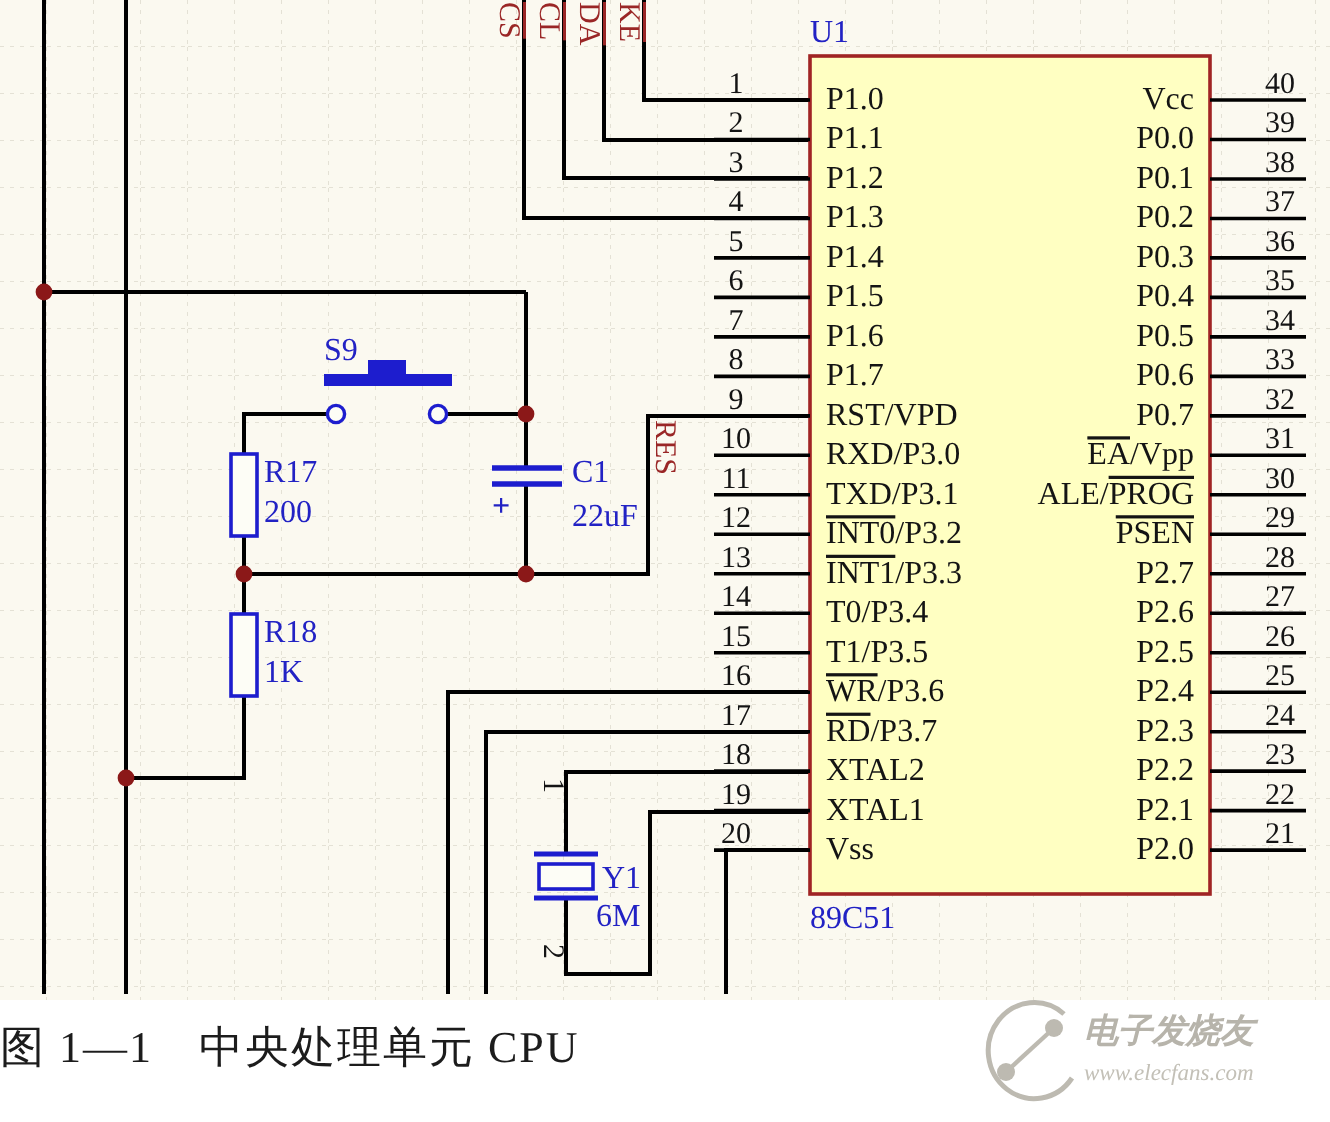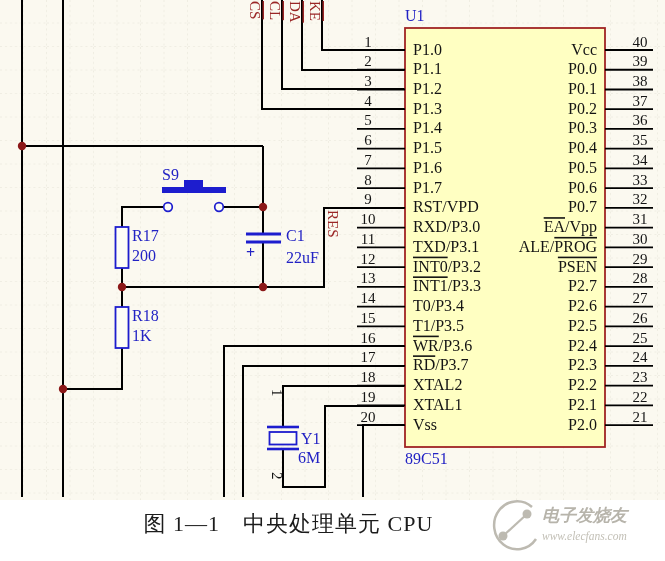--- a/index.html
+++ b/index.html
@@ -10,21 +10,21 @@
   .stub{stroke:#000000;stroke-width:1.8;fill:none;}
   .bluepart{stroke:#1d1dce;fill:#fdfdf6;}
   .bluefill{fill:#1d1dce;stroke:none;}
   .blueline{stroke:#1d1dce;fill:none;}
   .pname{font-size:16px;fill:#141414;}
   .pnum{font-size:15px;fill:#141414;}
   .blue{fill:#2222c4;font-size:16px;}
   .netlabel{font-size:15px;fill:#9a2626;}
   .ol{text-decoration:overline;}
   .dot{fill:#8b1818;stroke:none;}
-  .caption-row{position:absolute;left:0;top:509px;width:577px;text-align:center;
+  .caption-row{position:absolute;left:0;top:509px;width:577px;
                font-size:22px;color:#1c1c1c;letter-spacing:1px;}
   .wm{position:absolute;left:486px;top:495px;}
   .wm-t1{font-size:17px;font-weight:bold;fill:#b7b4ab;font-style:italic;}
   .wm-t2{font-size:11.5px;fill:#c3c0b7;font-style:italic;}
 </style>
 </head>
 <body>
 
 <div class="stage">
 

